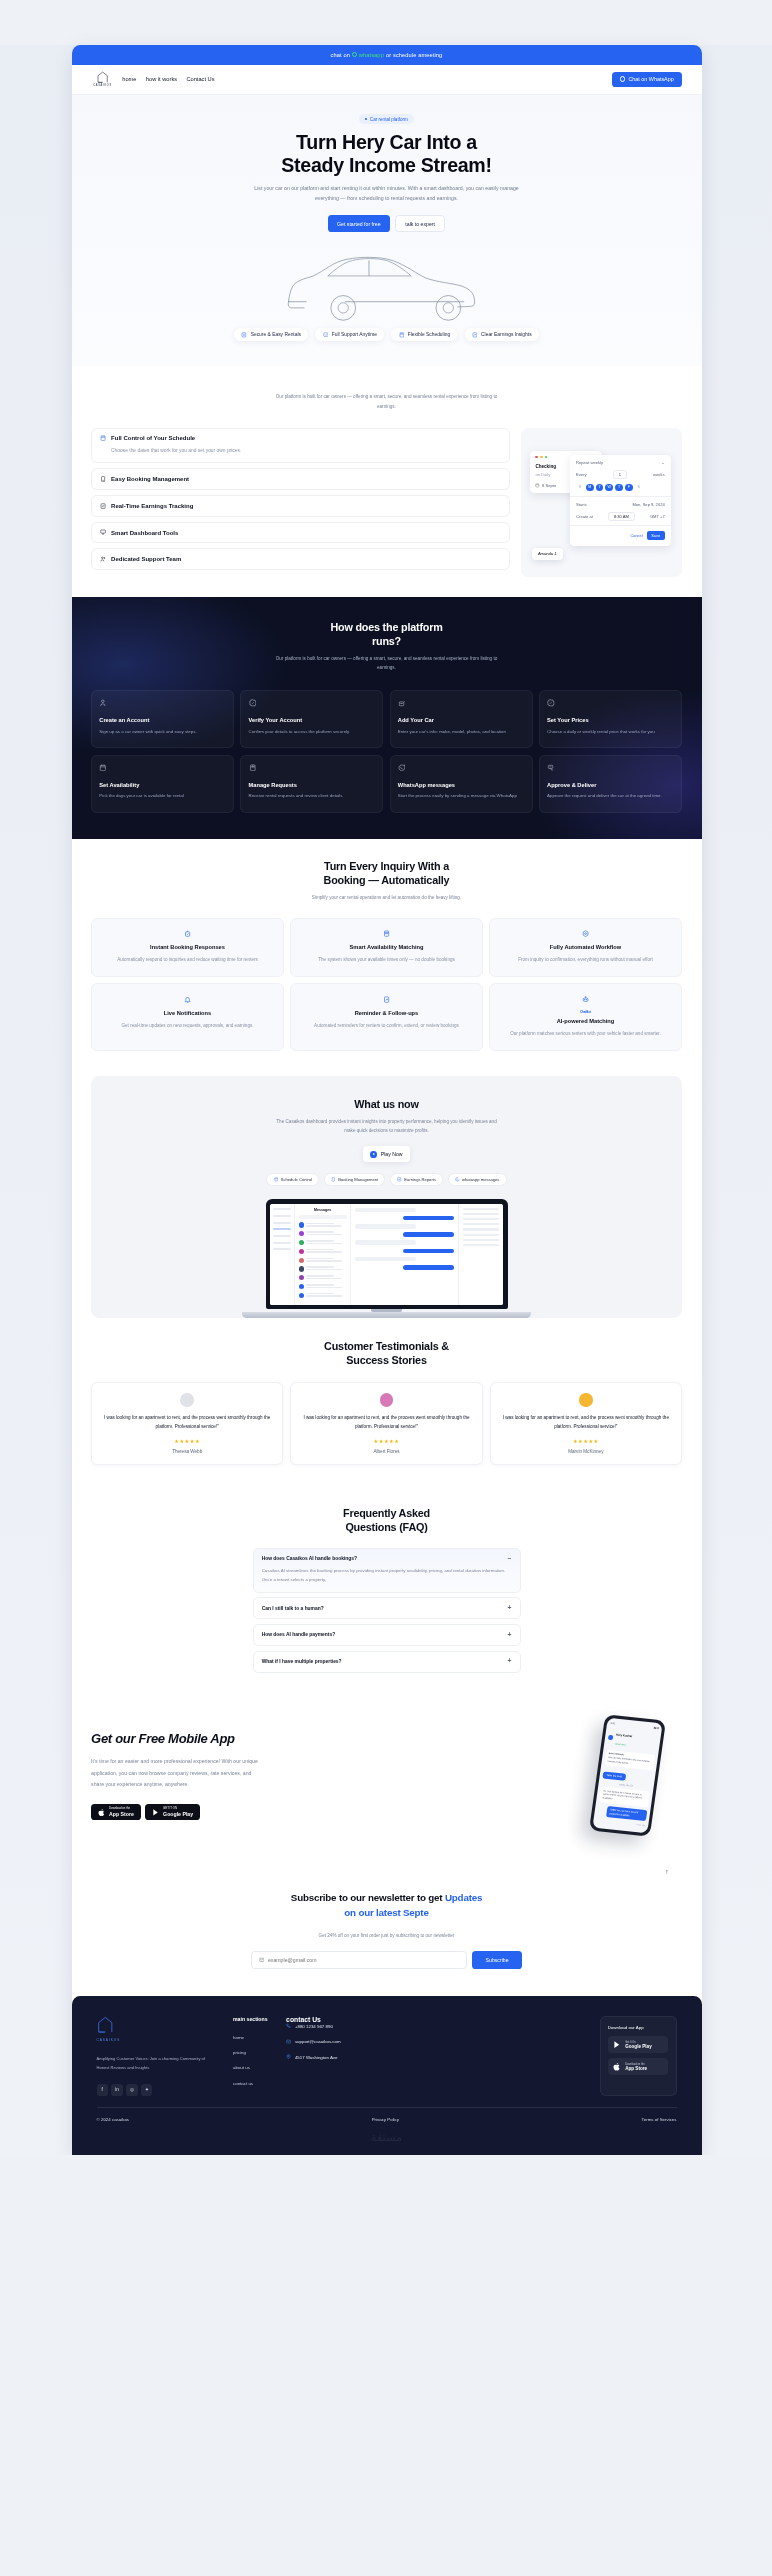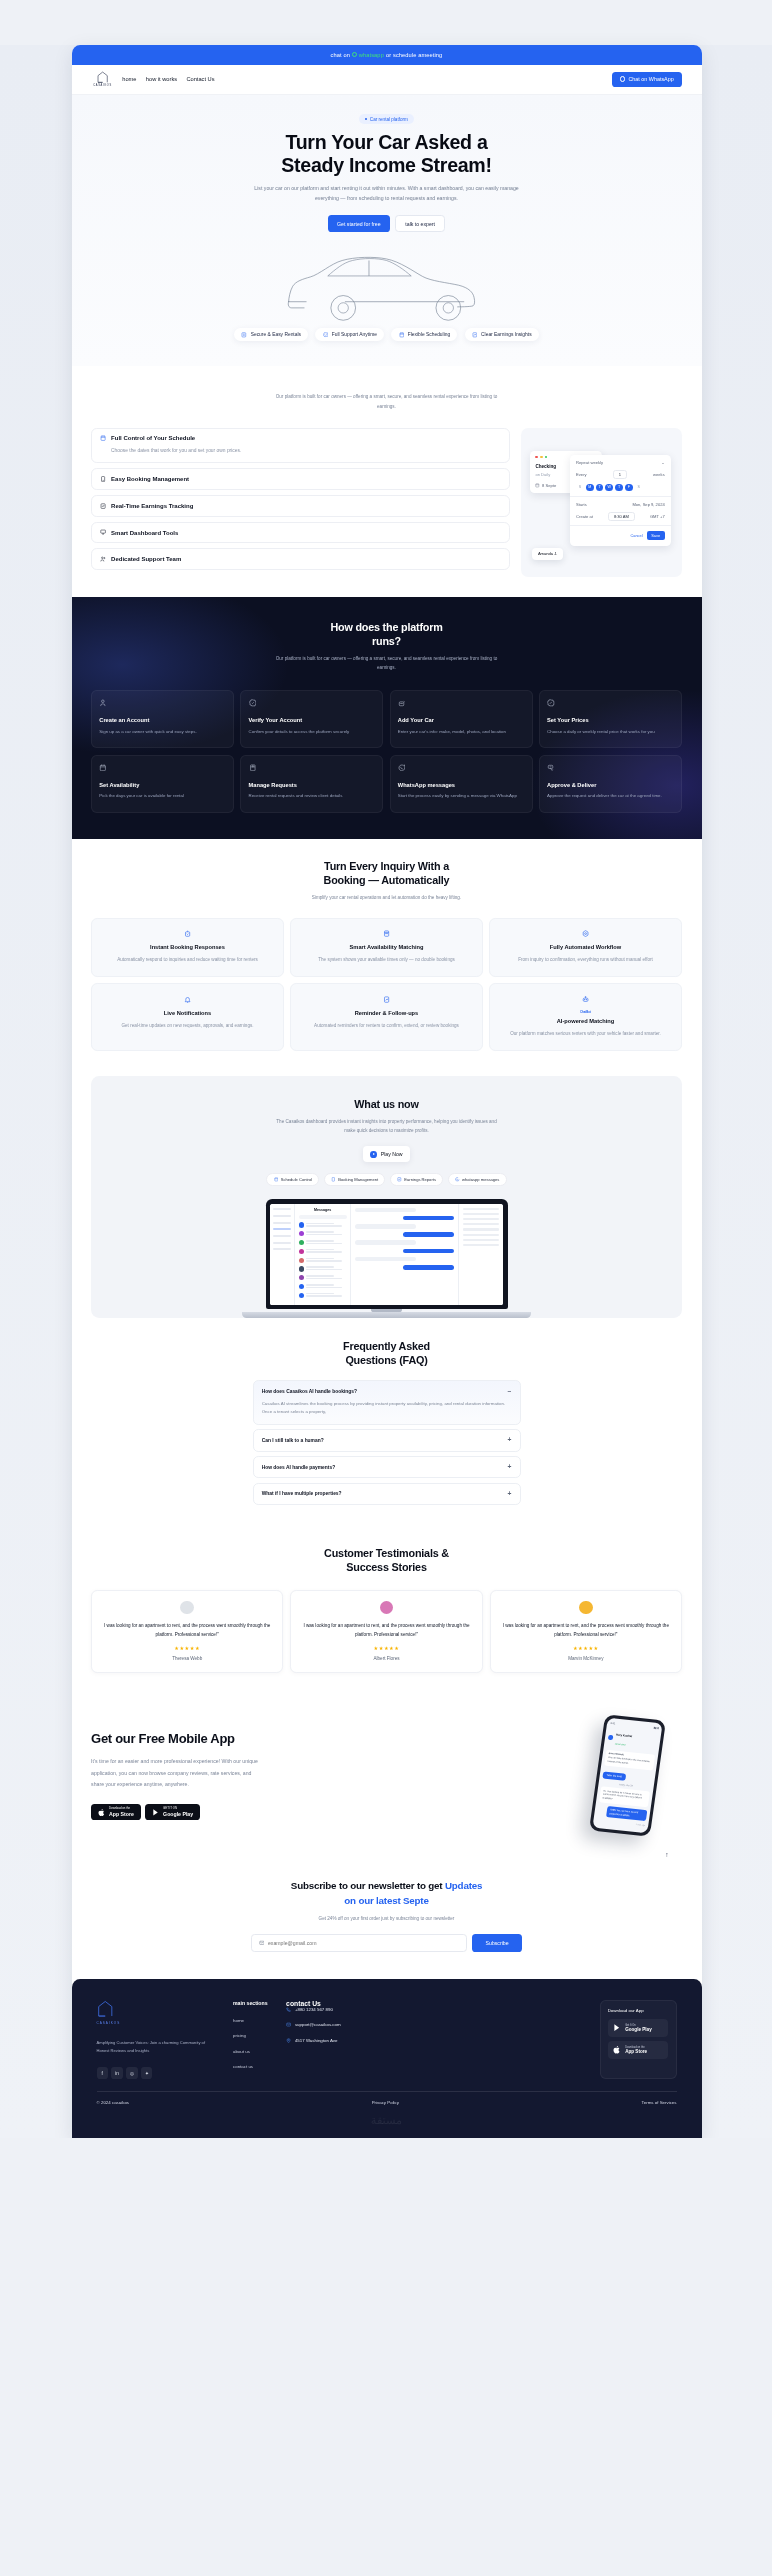--- a/index.html
+++ b/index.html
@@ -213,21 +213,21 @@
   .tst-grid{display:grid;grid-template-columns:repeat(3,1fr);gap:7.2px;margin-top:15.5px;}
   .tst{background:#fff;border:0.5px solid #eef0f5;border-radius:6.2px;padding:10.3px 9.3px;text-align:center;box-shadow:0 1px 5.2px rgba(20,30,60,.04);}
   .tst .ava{width:13.4px;height:13.4px;border-radius:50%;margin:0 auto 6.2px;}
   .tst p{font-size:4.6px;line-height:2;color:#111827;}
   .stars{color:#f8b300;font-size:5.2px;letter-spacing:0.5px;margin:6.2px 0 5.2px;}
   .tst .nm{font-size:4.6px;color:#5b6577;}
 
   
   .app{display:flex;align-items:center;padding:24px 19.6px 20.6px;gap:10.3px;}
   .app-left{flex:1;}
-  .app-left h2{font-size:13px;font-weight:700;letter-spacing:-0.3px;}
+  .app-left h2{font-size:13px;font-weight:700;letter-spacing:-0.3px;font-style:italic;}
   .app-left p{font-size:5.2px;line-height:2.2;color:#7b8598;margin-top:10.3px;max-width:170px;}
   .stores{display:flex;gap:4.6px;margin-top:13.4px;}
   .store{background:#0b0e17;color:#fff;border-radius:3.6px;padding:3.1px 6.7px;display:flex;align-items:center;gap:3.6px;}
   .store .sm{font-size:2.8px;display:block;line-height:1.3;}
   .store .bg{font-size:5.2px;font-weight:700;display:block;line-height:1.2;}
   .phone-wrap{width:108px;flex:none;display:flex;justify-content:center;}
   .phone{
     width:61px;height:117px;background:#1b1f2b;border-radius:9.3px;padding:2.6px;
     transform:rotate(8deg) skewY(-2deg);box-shadow:-7.2px 9.3px 17.5px rgba(20,30,60,.22);
   }
@@ -237,21 +237,21 @@
   .ph-hd .pav{width:5.2px;height:5.2px;border-radius:50%;background:#2563f0;}
   .ph-hd .pn{font-size:2.8px;font-weight:700;}
   .ph-hd .po{font-size:2.3px;color:#26b765;}
   .pbub{border-radius:2.6px;margin-bottom:3.1px;padding:2.1px 2.6px;font-size:2.3px;line-height:1.6;}
   .pbub.l{background:#fff;color:#4b5465;}
   .pbub.r{background:#2563f0;color:#fff;margin-left:9.3px;}
   .ptake{background:#2563f0;color:#fff;border-radius:2.6px;font-size:2.6px;padding:2.1px 3.6px;display:inline-block;margin-bottom:3.6px;}
 
   
   .news{text-align:center;padding:23px 19.6px 27px;}
-  .news h2{font-size:9.8px;font-weight:700;line-height:1.6;letter-spacing:-0.2px;max-width:268px;margin:0 auto;}
+  .news h2{font-size:9.8px;font-weight:700;line-height:1.6;letter-spacing:-0.2px;max-width:268px;margin:12px auto;}
   .news h2 .hl{color:#2563f0;}
   .news p{font-size:4.6px;color:#7b8598;margin-top:7.2px;}
   .sub-row{display:flex;gap:5.2px;justify-content:center;margin-top:12.4px;}
   .sub-input{
     width:216px;border:0.5px solid #e6e9f0;border-radius:3.6px;background:#fff;
     display:flex;align-items:center;gap:3.6px;padding:5.2px 6.7px;
   }
   .sub-input .eic{width:5.7px;height:5.7px;color:#6b7485;flex:none;}
   .sub-input input{border:none;outline:none;font-size:5.2px;color:#9aa3b2;flex:1;background:transparent;font-family:"Liberation Sans",sans-serif;}
   .sub-btn{background:#2563f0;color:#fff;border:none;border-radius:3.6px;padding:0 13.4px;font-size:5.2px;cursor:pointer;font-family:"Liberation Sans",sans-serif;}
@@ -311,21 +311,21 @@
       <span>Chat on WhatsApp</span>
     </button>
   </div>
 
   <div class="hero">
     <span class="pill">
       <i class="dot"></i>
       <span>Car rental platform</span>
     </span>
     <h1 class="hero-title">
-      <span>Turn Your Car Asked a</span><br>
+      <span>Turn Hery Car Into a</span><br>
       <span>Steady Income Stream!</span>
     </h1>
     <p class="hero-sub">List your car on our platform and start renting it out within minutes. With a smart dashboard, you can easily manage everything — from scheduling to rental requests and earnings.</p>
     <div class="hero-btns">
       <button class="btn-primary">Get started for free</button>
       <button class="btn-ghost">talk to expert</button>
     </div>
     <div class="car-wrap">
       <svg viewBox="0 0 460 150" fill="none">
         <path d="M40 112c0-6 3-22 8-30 6-10 20-14 34-18 18-5 40-26 62-32 24-7 62-8 86-3 26 5 52 24 70 34 16 9 48 12 70 17 20 5 28 14 30 24 2 8 1 14-2 16-4 2-30 2-30 2M40 112h34M380 112H150M40 112c-2 6 0 12 6 12h24" stroke="#7b8798" stroke-width="1.3" stroke-linecap="round"></path>
@@ -755,54 +755,20 @@
           </div>
         </div>
       </div>
       <div class="notch"></div>
     </div>
     <div class="base"></div>
   </div>
 
   <div class="sec">
     <h2 class="sec-title">
-      <span>Frequently Asked</span><br>
-      <span>Questions (FAQ)</span>
-    </h2>
-    <div class="faq-wrap">
-      <div class="faq open">
-        <div class="faq-q">
-          <span>How does Casaikos AI handle bookings?</span>
-          <span class="sign">–</span>
-        </div>
-        <div class="faq-a">Casaikos AI streamlines the booking process by providing instant property availability, pricing, and rental duration information. Once a tenant selects a property,</div>
-      </div>
-      <div class="faq">
-        <div class="faq-q">
-          <span>Can I still talk to a human?</span>
-          <span class="sign">+</span>
-        </div>
-      </div>
-      <div class="faq">
-        <div class="faq-q">
-          <span>How does AI handle payments?</span>
-          <span class="sign">+</span>
-        </div>
-      </div>
-      <div class="faq">
-        <div class="faq-q">
-          <span>What if I have multiple properties?</span>
-          <span class="sign">+</span>
-        </div>
-      </div>
-    </div>
-  </div>
-
-  <div class="sec">
-    <h2 class="sec-title">
       <span>Customer Testimonials &amp;</span><br>
       <span>Success Stories</span>
     </h2>
     <div class="tst-grid">
       <div class="tst">
         <div class="ava" style="background:#dfe3e8"></div>
         <p>I was looking for an apartment to rent, and the process went smoothly through the platform. Professional service!"</p>
         <div class="stars">★★★★★</div>
         <div class="nm">Theresa Webb</div>
       </div>
@@ -810,20 +776,54 @@
         <div class="ava" style="background:#d878b6"></div>
         <p>I was looking for an apartment to rent, and the process went smoothly through the platform. Professional service!"</p>
         <div class="stars">★★★★★</div>
         <div class="nm">Albert Flores</div>
       </div>
       <div class="tst">
         <div class="ava" style="background:#f5b732"></div>
         <p>I was looking for an apartment to rent, and the process went smoothly through the platform. Professional service!"</p>
         <div class="stars">★★★★★</div>
         <div class="nm">Marvin McKinney</div>
+      </div>
+    </div>
+  </div>
+
+  <div class="sec">
+    <h2 class="sec-title">
+      <span>Frequently Asked</span><br>
+      <span>Questions (FAQ)</span>
+    </h2>
+    <div class="faq-wrap">
+      <div class="faq open">
+        <div class="faq-q">
+          <span>How does Casaikos AI handle bookings?</span>
+          <span class="sign">–</span>
+        </div>
+        <div class="faq-a">Casaikos AI streamlines the booking process by providing instant property availability, pricing, and rental duration information. Once a tenant selects a property,</div>
+      </div>
+      <div class="faq">
+        <div class="faq-q">
+          <span>Can I still talk to a human?</span>
+          <span class="sign">+</span>
+        </div>
+      </div>
+      <div class="faq">
+        <div class="faq-q">
+          <span>How does AI handle payments?</span>
+          <span class="sign">+</span>
+        </div>
+      </div>
+      <div class="faq">
+        <div class="faq-q">
+          <span>What if I have multiple properties?</span>
+          <span class="sign">+</span>
+        </div>
       </div>
     </div>
   </div>
 
   <div class="app">
     <div class="app-left">
       <h2>Get our Free Mobile App</h2>
       <p>It's time for an easier and more professional experience! With our unique application, you can now browse company reviews, rate services, and share your experience anytime, anywhere.</p>
       <div class="stores">
         <div class="store">

